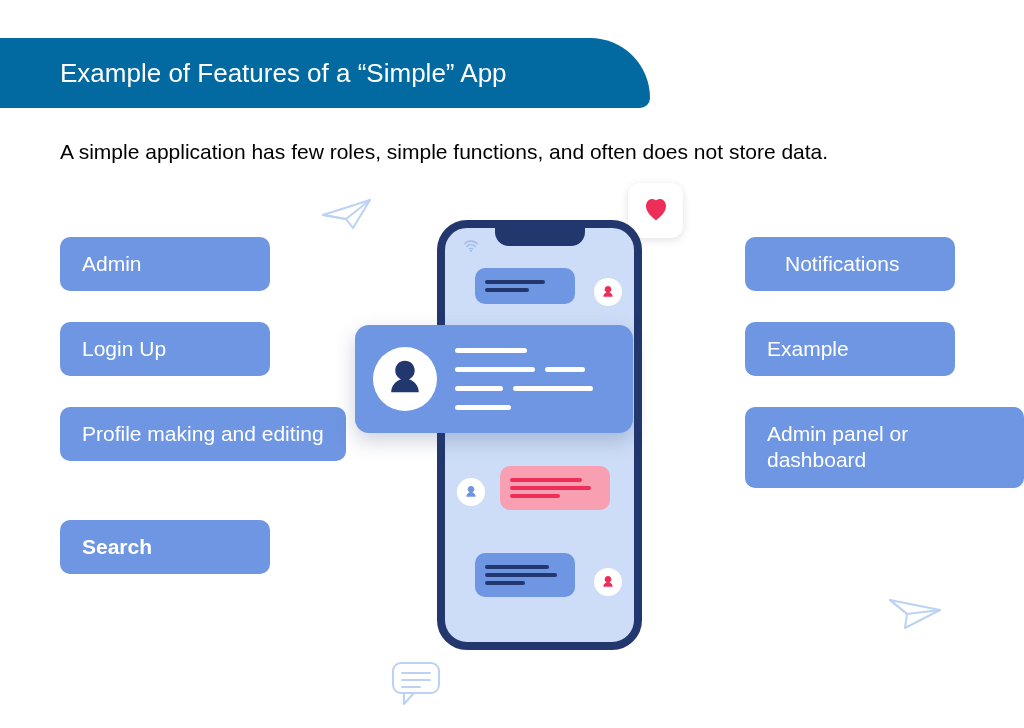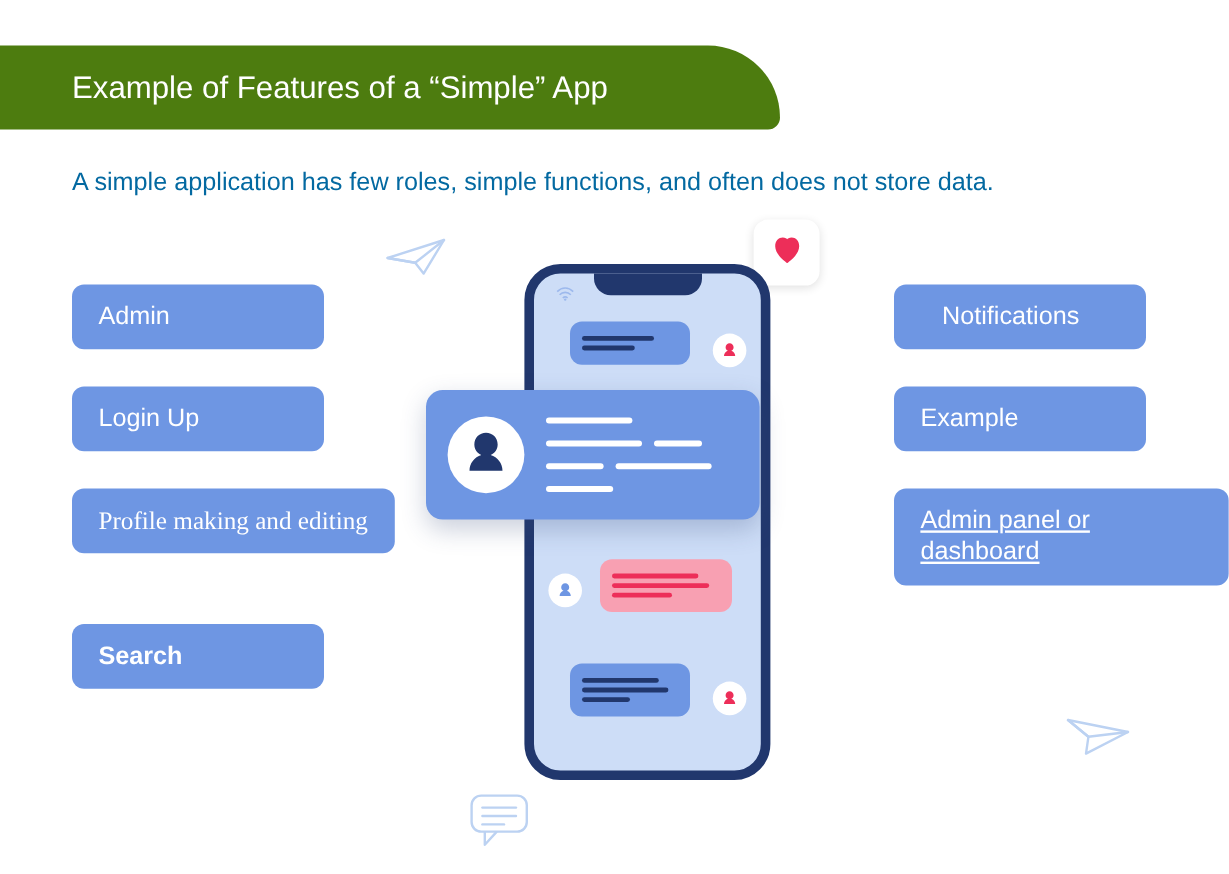--- a/index.html
+++ b/index.html
@@ -12,42 +12,42 @@
     overflow: hidden;
   }
 
   
   .banner {
     position: absolute;
     top: 38px;
     left: 0;
     width: 650px;
     height: 70px;
-    background: #4d7c0f;
+    background: #0369a1;
     border-top-right-radius: 60px;
     border-bottom-right-radius: 10px;
     display: flex;
     align-items: center;
     padding-left: 60px;
   }
   .banner-title {
     color: #ffffff;
     font-size: 26px;
     font-weight: 400;
   }
 
   
   .subtitle-row {
     position: absolute;
     top: 140px;
     left: 60px;
     right: 40px;
   }
   .subtitle {
-    color: #0369a1;
+    color: #000000;
     font-size: 21px;
     font-weight: 400;
   }
 
   
   .pill {
     position: absolute;
     background: #6e96e3;
     border-radius: 10px;
     padding: 14px 22px;
@@ -185,34 +185,34 @@
 <div class="subtitle-row">
   <div class="subtitle">A simple application has few roles, simple functions, and often does not store data.</div>
 </div>
 
 <div class="pill" style="left:60px; top:237px;">
   <span>Admin</span>
 </div>
 <div class="pill" style="left:60px; top:322px;">
   <span>Login Up</span>
 </div>
-<div class="pill wide" style="left:60px; top:407px;font-family:Liberation Serif, serif;">
+<div class="pill wide" style="left:60px; top:407px;">
   <span>Profile making and editing</span>
 </div>
 <div class="pill" style="left:60px; top:520px;font-weight:bold;">
   <span>Search</span>
 </div>
 
 <div class="pill" style="left:745px; top:237px;padding-left:40px;">
   <span>Notifications</span>
 </div>
 <div class="pill" style="left:745px; top:322px;">
   <span>Example</span>
 </div>
-<div class="pill" style="left:745px; top:407px; min-width:182px;text-decoration:underline;">
+<div class="pill" style="left:745px; top:407px; min-width:182px;">
   <span>Admin panel or dashboard</span>
 </div>
 
 <div class="heart-badge" style="left:628px; top:183px;">
   <span>
     <svg viewBox="0 0 24 24">
         <path fill="#ed2e59" d="M12 21s-8-5.3-8-11.2C4 6.1 6.4 4 9 4c1.7 0 2.9 1 3 1.1C12.1 5 13.3 4 15 4c2.6 0 5 2.1 5 5.8C20 15.7 12 21 12 21z"></path>
       </svg>
   </span>
 </div>

